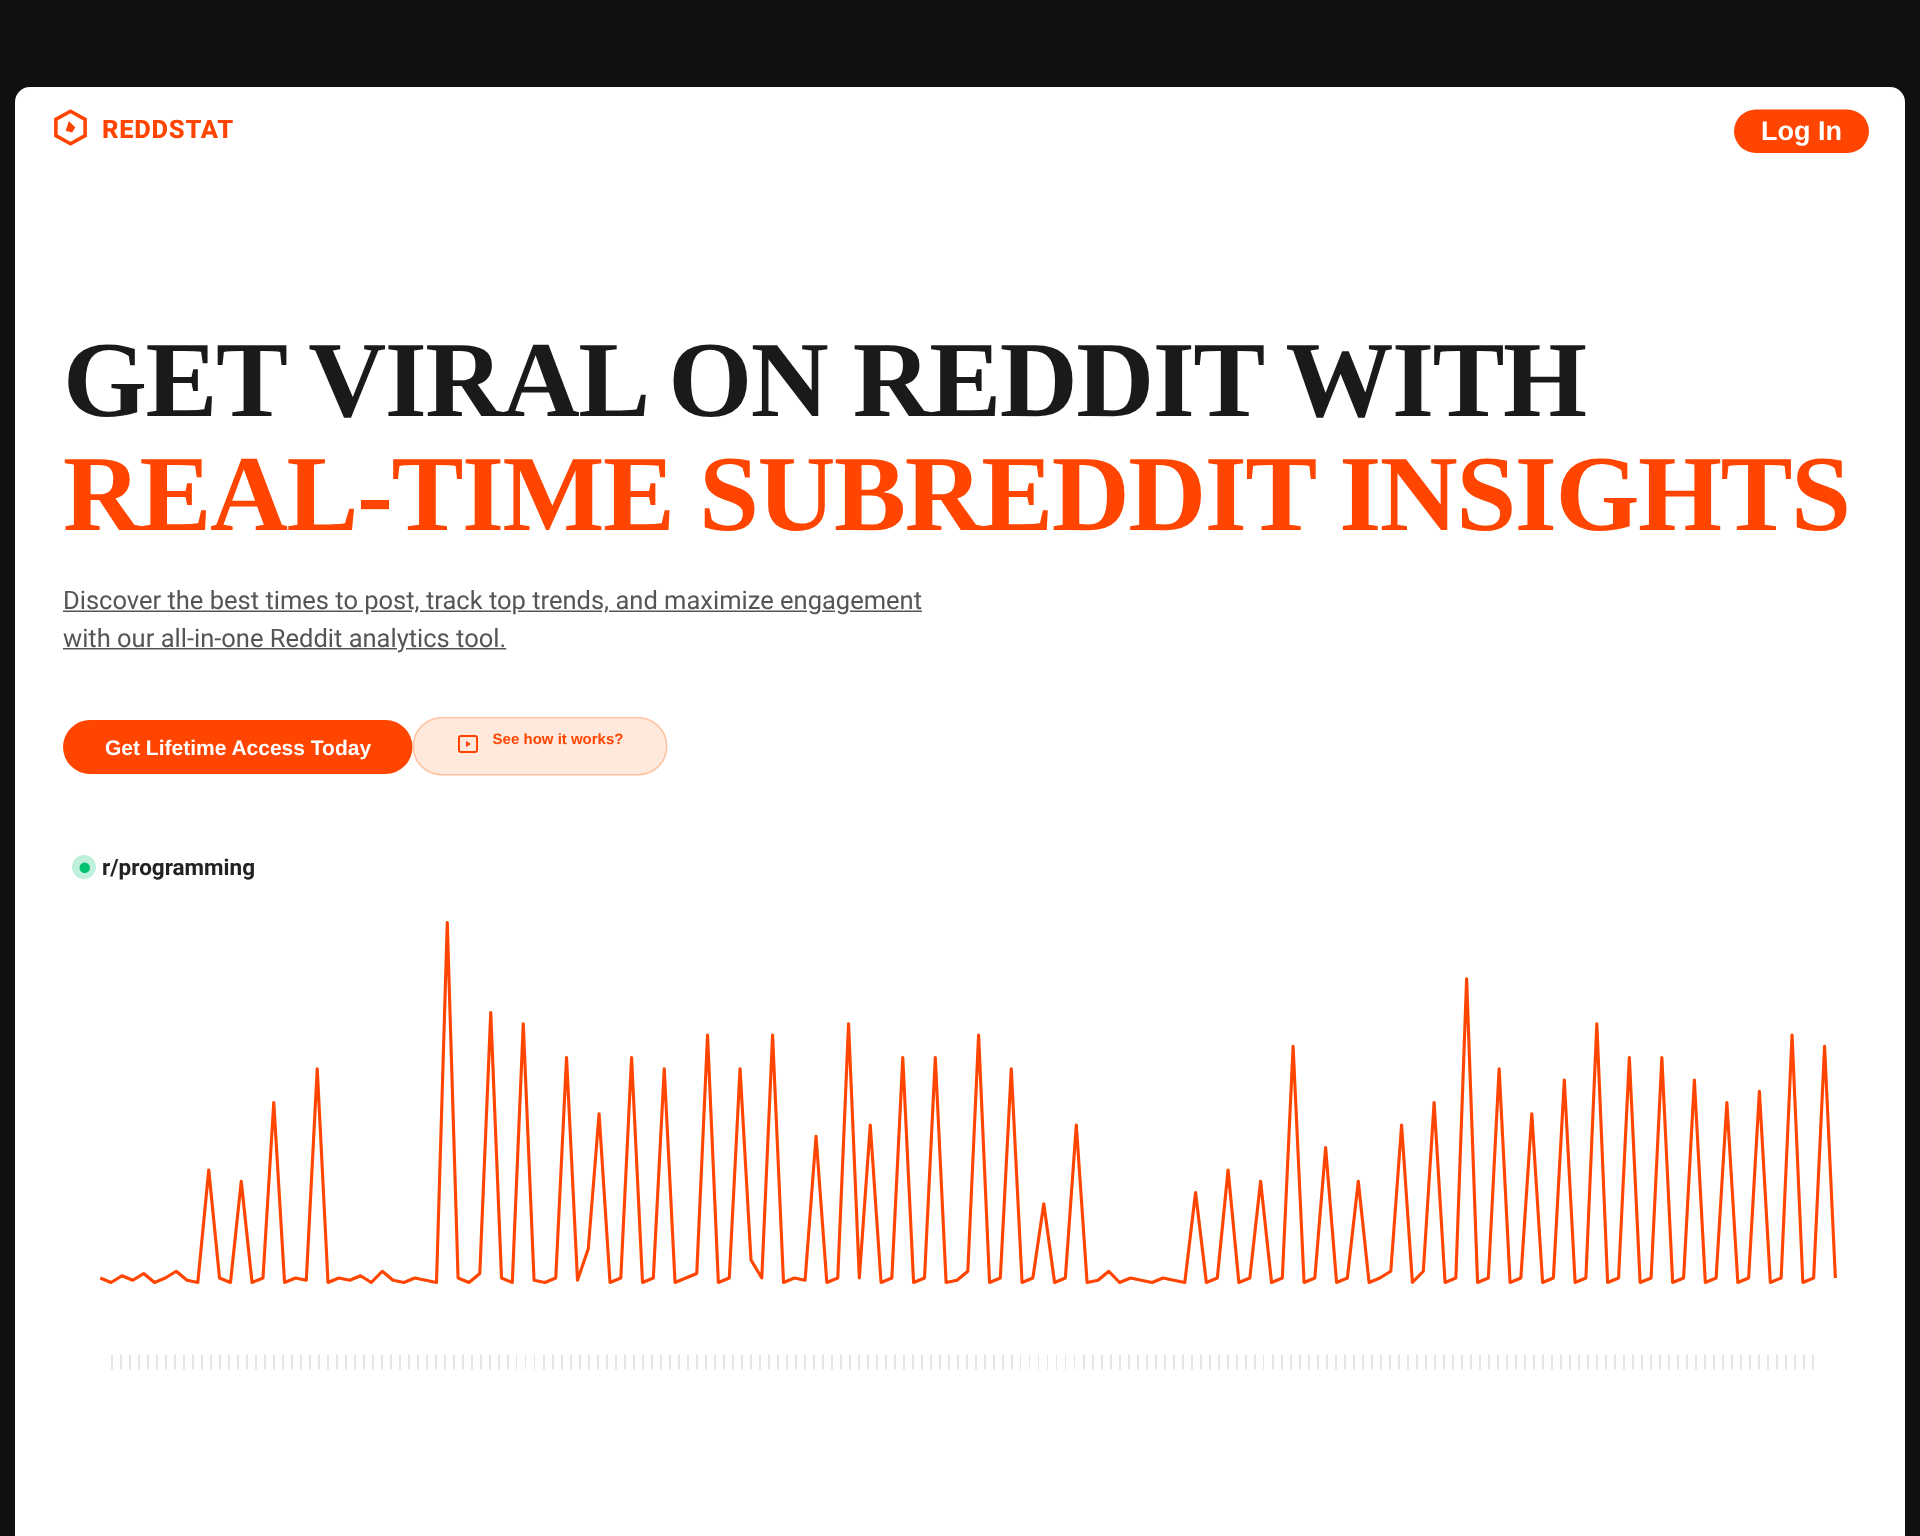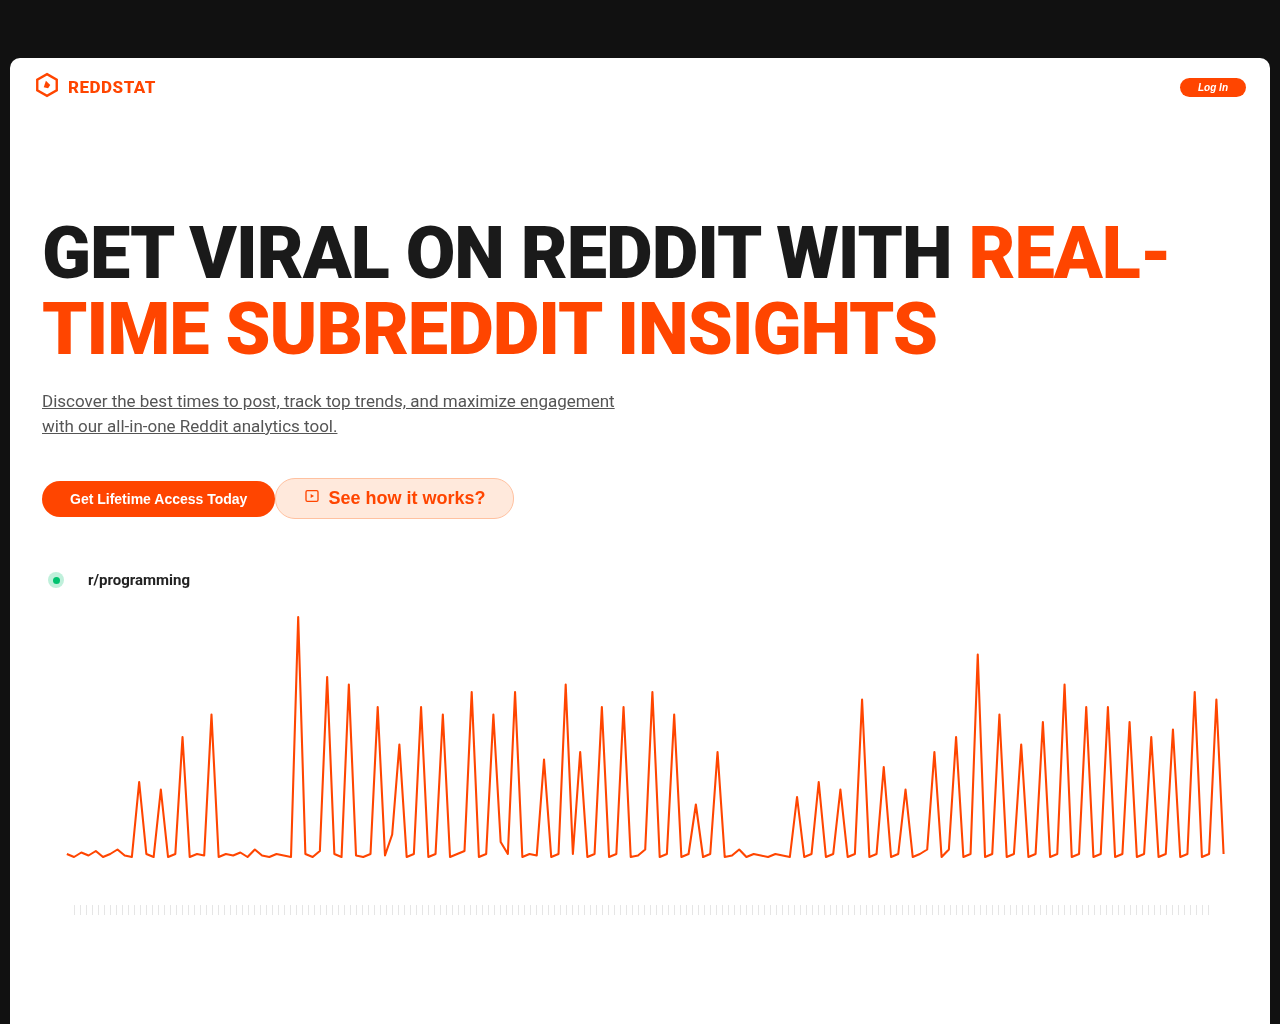--- a/index.html
+++ b/index.html
@@ -33,34 +33,34 @@
       letter-spacing: 0.5px;
       color: #FF4500;
     }
     .login-btn {
       background: #FF4500;
       color: #fff;
       border: none;
       padding: 4px 18px;
       border-radius: 18px;
       font-weight: 600;
-      font-size: 10px;
+      font-size: 18px;
       cursor: pointer;
-      font-style: italic;
     }
     .hero {
       padding: 100px 32px 0 32px;
     }
     .hero h1 {
       font-size: 72px;
       font-weight: 900;
       line-height: 1.05;
       letter-spacing: -1px;
       color: #1a1a1a;
       text-transform: uppercase;
+      font-family: Liberation Serif, serif;
     }
     .hero h1 .accent {
       color: #FF4500;
     }
     .subtitle {
       margin-top: 22px;
       font-size: 17px;
       line-height: 1.45;
       color: #555;
       max-width: 580px;
@@ -82,35 +82,35 @@
       font-size: 14px;
       cursor: pointer;
     }
     .btn-secondary {
       background: #FFE9DC;
       color: #FF4500;
       border: 1px solid #FFC1A0;
       padding: 9px 28px;
       border-radius: 20px;
       font-weight: 600;
-      font-size: 18px;
+      font-size: 10px;
       cursor: pointer;
       display: inline-flex;
-      align-items: center;
+      align-items: flex-start;
       gap: 8px;
     }
     .chart-card {
       margin: 40px 24px 0 24px;
       border-radius: 12px;
       padding: 8px 12px 18px 12px;
     }
     .chart-header {
       display: flex;
       align-items: center;
-      gap: 24px;
+      gap: 4px;
       padding: 4px 0 8px 2px;
     }
     .live-dot {
       width: 16px; height: 16px;
       border-radius: 50%;
       background: rgba(0,194,111,0.25);
       display: flex; align-items: center; justify-content: center;
     }
     .live-dot::after {
       content: '';

